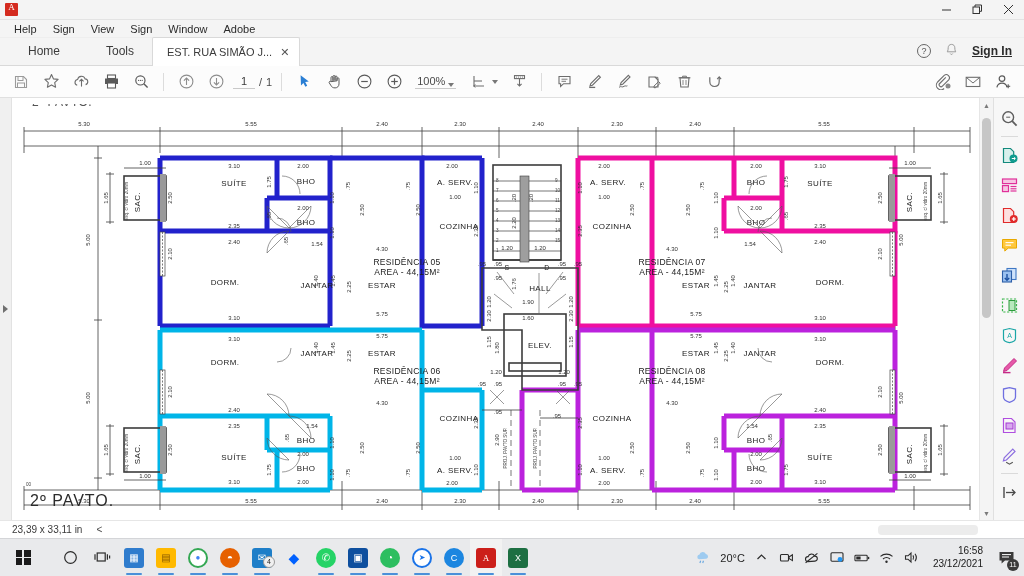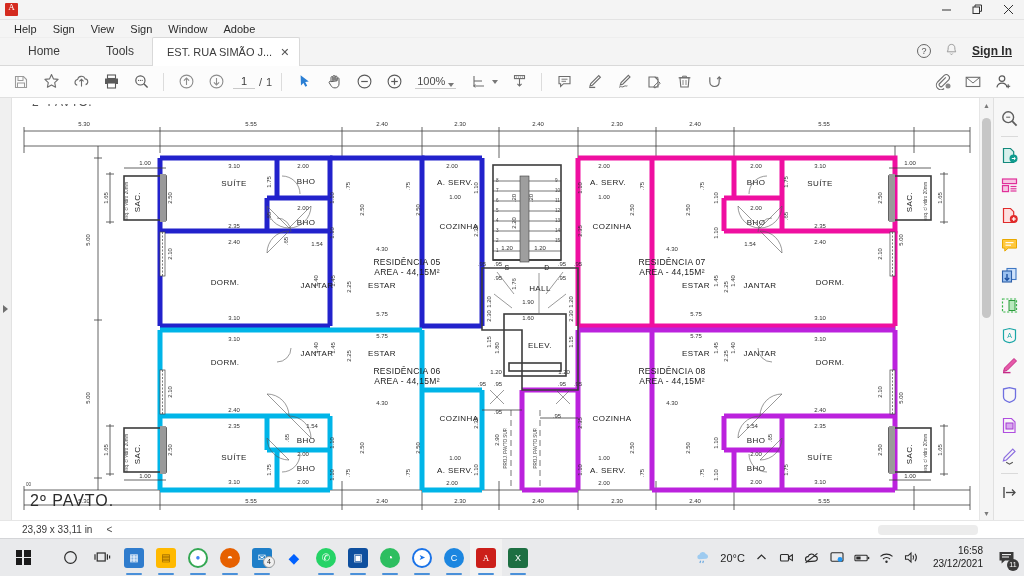--- a/index.html
+++ b/index.html
@@ -89,21 +89,21 @@
 
   
   .rightpane{ width:31px; background:#f7f7f7; border-left:1px solid #e0e0e0;
      display:flex; flex-direction:column; align-items:center; padding-top:5px; gap:0px;
      flex:0 0 31px; }
   .rp-ico{ width:29px; height:30px; display:flex; align-items:center; justify-content:center; }
   .rp-sep{ width:17px; height:1px; background:#dadada; margin:3px 0; }
 
   
   .statusbar{ height:18px; background:#ffffff; border-top:1px solid #e6e6e6;
-     display:flex; align-items:center; padding-left:22px; gap:14px; flex:0 0 18px;
+     display:flex; align-items:center; padding-left:12px; gap:14px; flex:0 0 18px;
      font-size:10px; color:#3a3a3a; }
   .status-chev{ font-size:10px; color:#4a4a4a; }
   .statusbar .hscroll{ margin-left:auto; width:100px; height:10px; background:#ececec;
      margin-right:46px; border-radius:4px;}
 
   
   .taskbar{ height:38px; background:#e9eaec; display:flex; align-items:center;
      flex:0 0 38px; border-top:1px solid #d4d5d8; }
   .startbtn{ width:46px; height:38px; display:flex; align-items:center; justify-content:center; }
   .winlogo{ width:15px;height:15px; display:grid; grid-template-columns:1fr 1fr;

